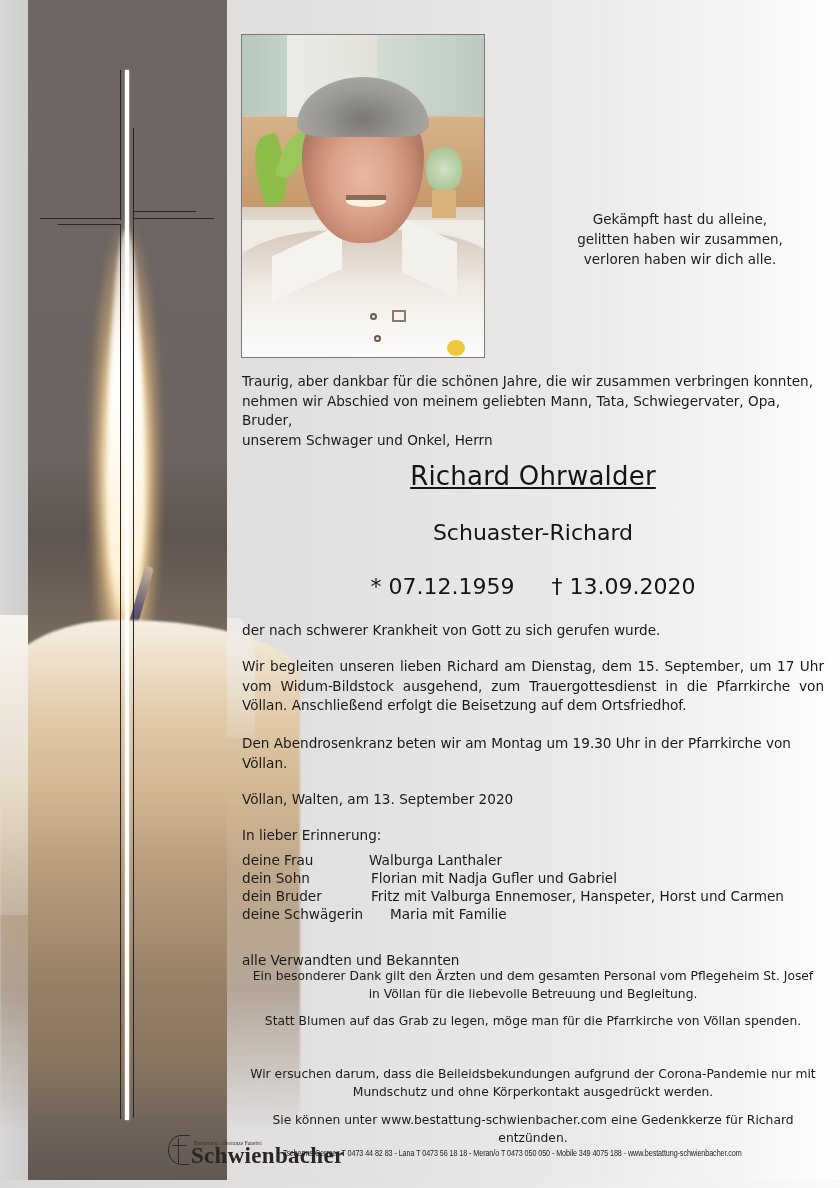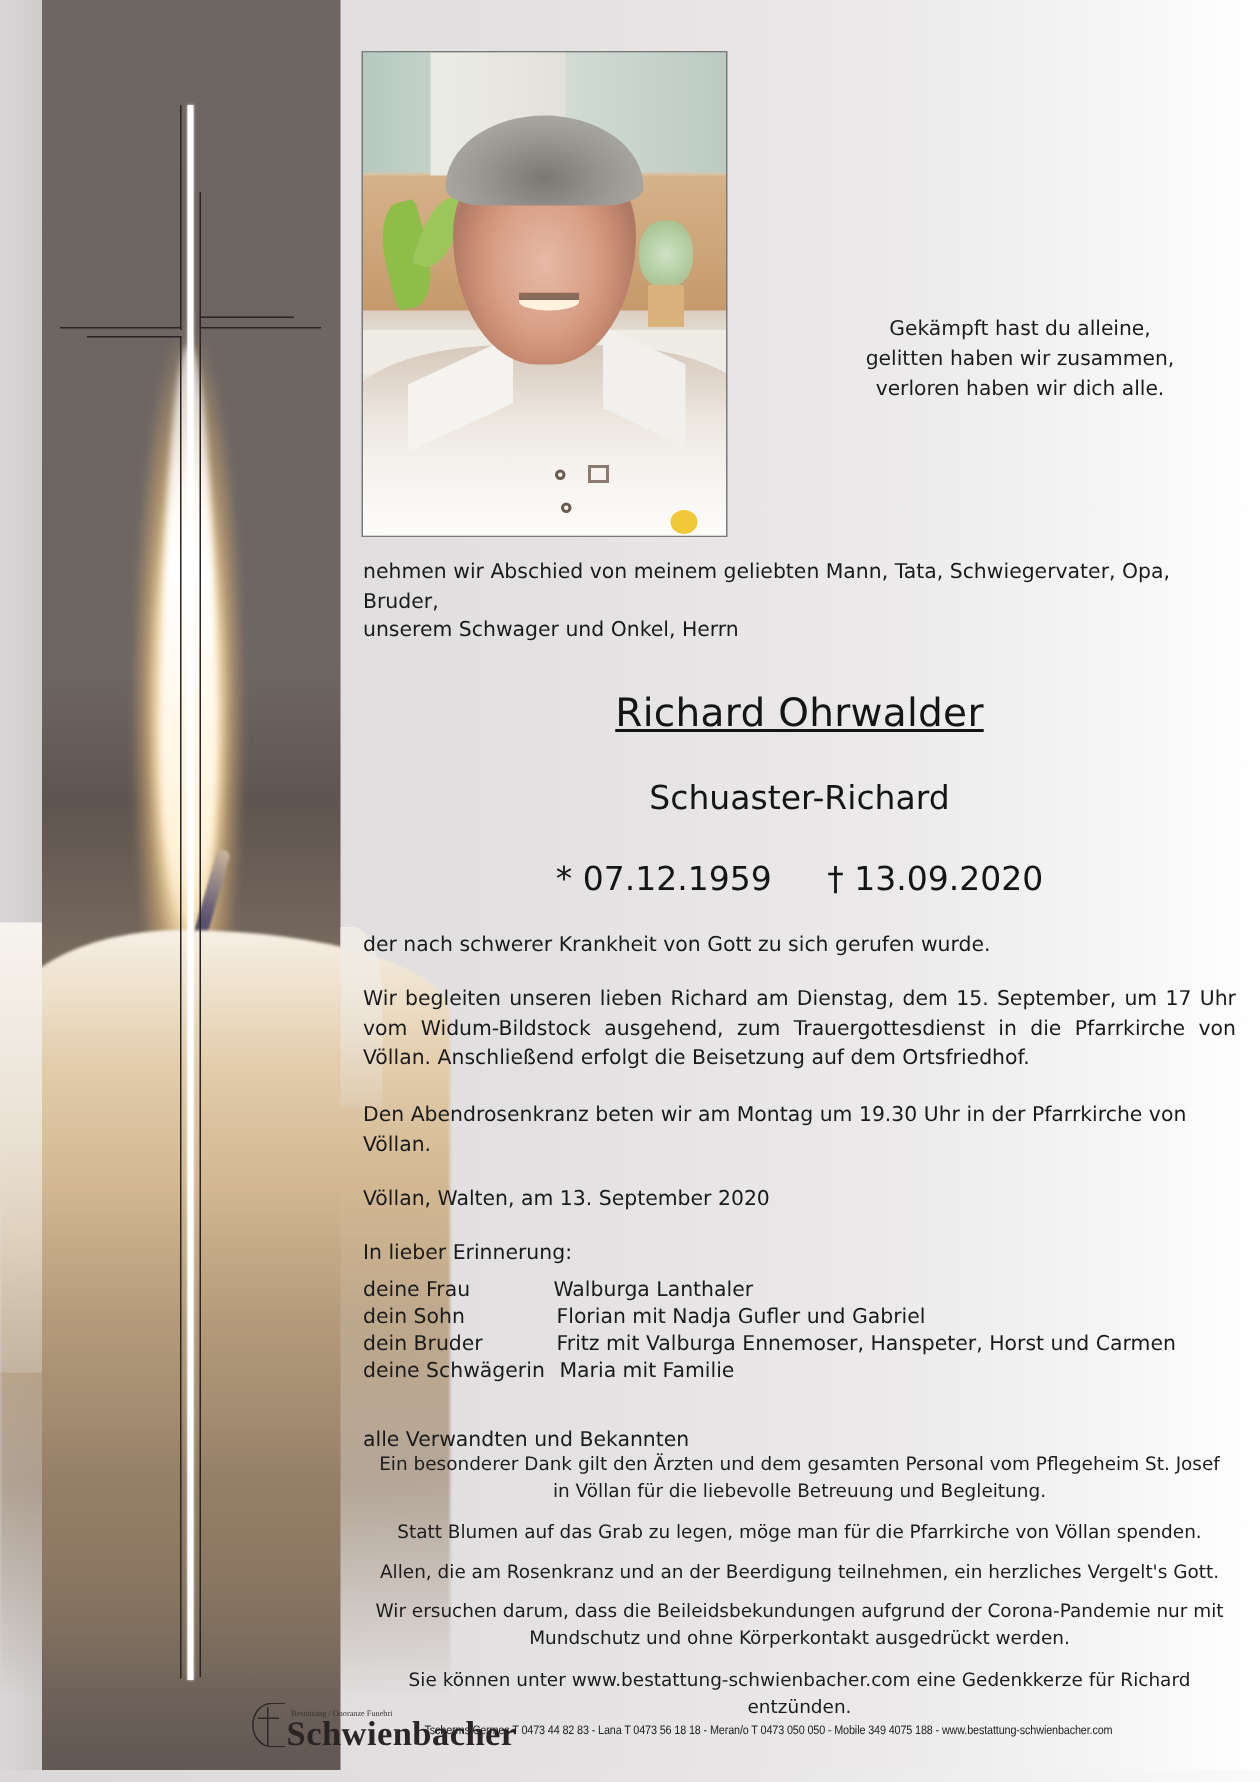--- a/index.html
+++ b/index.html
@@ -130,21 +130,21 @@
     .funeral { top: 657px; text-align: justify; }
     .rosary { top: 734px; }
     .place { top: 790px; }
     .memory { top: 826px; }
     .relatives { position: absolute; left: 242px; top: 851px; width: 582px; font-size: 13.6px; line-height: 18px; }
     .rel-row { display: flex; }
     .rel-role { width: 127px; }
     .rel-names { flex: 1; }
     .rel-row.r0 .rel-names { margin-left: 0; }
     .rel-row.r1 .rel-names, .rel-row.r2 .rel-names { margin-left: 2px; }
-    .rel-row.r3 .rel-names { margin-left: 4px; }
+    .rel-row.r3 .rel-names { margin-left: 21px; }
     .all-relatives { top: 951px; }
 
     .centered { position: absolute; left: 238px; width: 590px; text-align: center; font-size: 12.3px; line-height: 17.5px; color: #1c1c1c; }
     .thanks { top: 968px; }
     .flowers { top: 1013px; }
     .allen { top: 1040px; }
     .corona { top: 1066px; }
     .candle-link { top: 1112px; }
 
     
@@ -214,20 +214,21 @@
     <div class="flower"></div>
   </div>
 
   <div class="motto">
     <div>Gekämpft hast du alleine,</div>
     <div>gelitten haben wir zusammen,</div>
     <div>verloren haben wir dich alle.</div>
   </div>
 
   <div class="text-block intro">
+    <div>Traurig, aber dankbar für die schönen Jahre, die wir zusammen verbringen konnten,</div>
     <div>nehmen wir Abschied von meinem geliebten Mann, Tata, Schwiegervater, Opa, Bruder,</div>
     <div>unserem Schwager und Onkel, Herrn</div>
   </div>
 
   <div class="name">Richard Ohrwalder</div>
   <div class="nickname">Schuaster-Richard</div>
   <div class="dates">
     <span class="birth">* 07.12.1959</span>
     <span class="death">† 13.09.2020</span>
   </div>
@@ -257,21 +258,20 @@
     </div>
   </div>
 
   <div class="text-block all-relatives">alle Verwandten und Bekannten</div>
 
   <div class="centered flowers">Statt Blumen auf das Grab zu legen, möge man für die Pfarrkirche von Völlan spenden.</div>
   <div class="centered thanks">
     <div>Ein besonderer Dank gilt den Ärzten und dem gesamten Personal vom Pflegeheim St. Josef</div>
     <div>in Völlan für die liebevolle Betreuung und Begleitung.</div>
   </div>
-  <div class="centered allen">Allen, die am Rosenkranz und an der Beerdigung teilnehmen, ein herzliches Vergelt's Gott.</div>
   <div class="centered corona">
     <div>Wir ersuchen darum, dass die Beileidsbekundungen aufgrund der Corona-Pandemie nur mit</div>
     <div>Mundschutz und ohne Körperkontakt ausgedrückt werden.</div>
   </div>
   <div class="centered candle-link">Sie können unter www.bestattung-schwienbacher.com eine Gedenkkerze für Richard entzünden.</div>
 
   <div class="footer-logo">
     <div class="logo-mark">
       <div class="arc"></div>
       <div class="v"></div>

